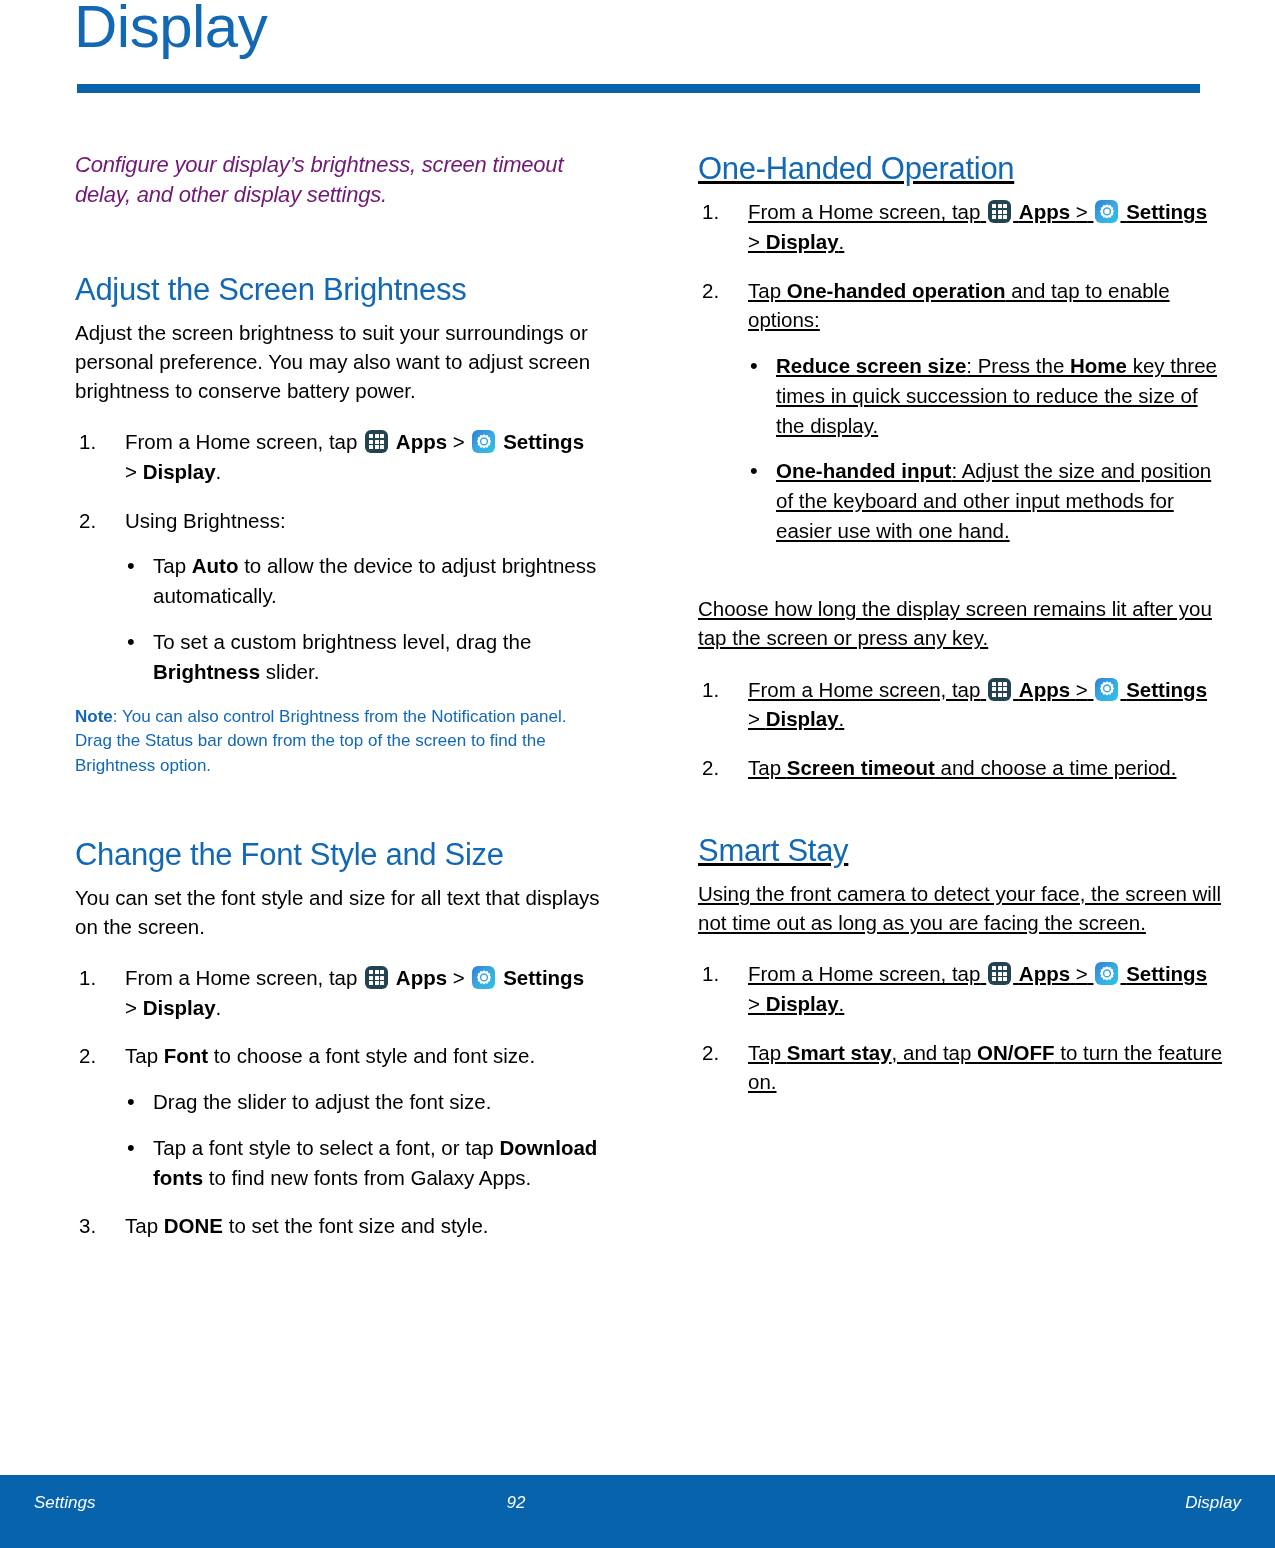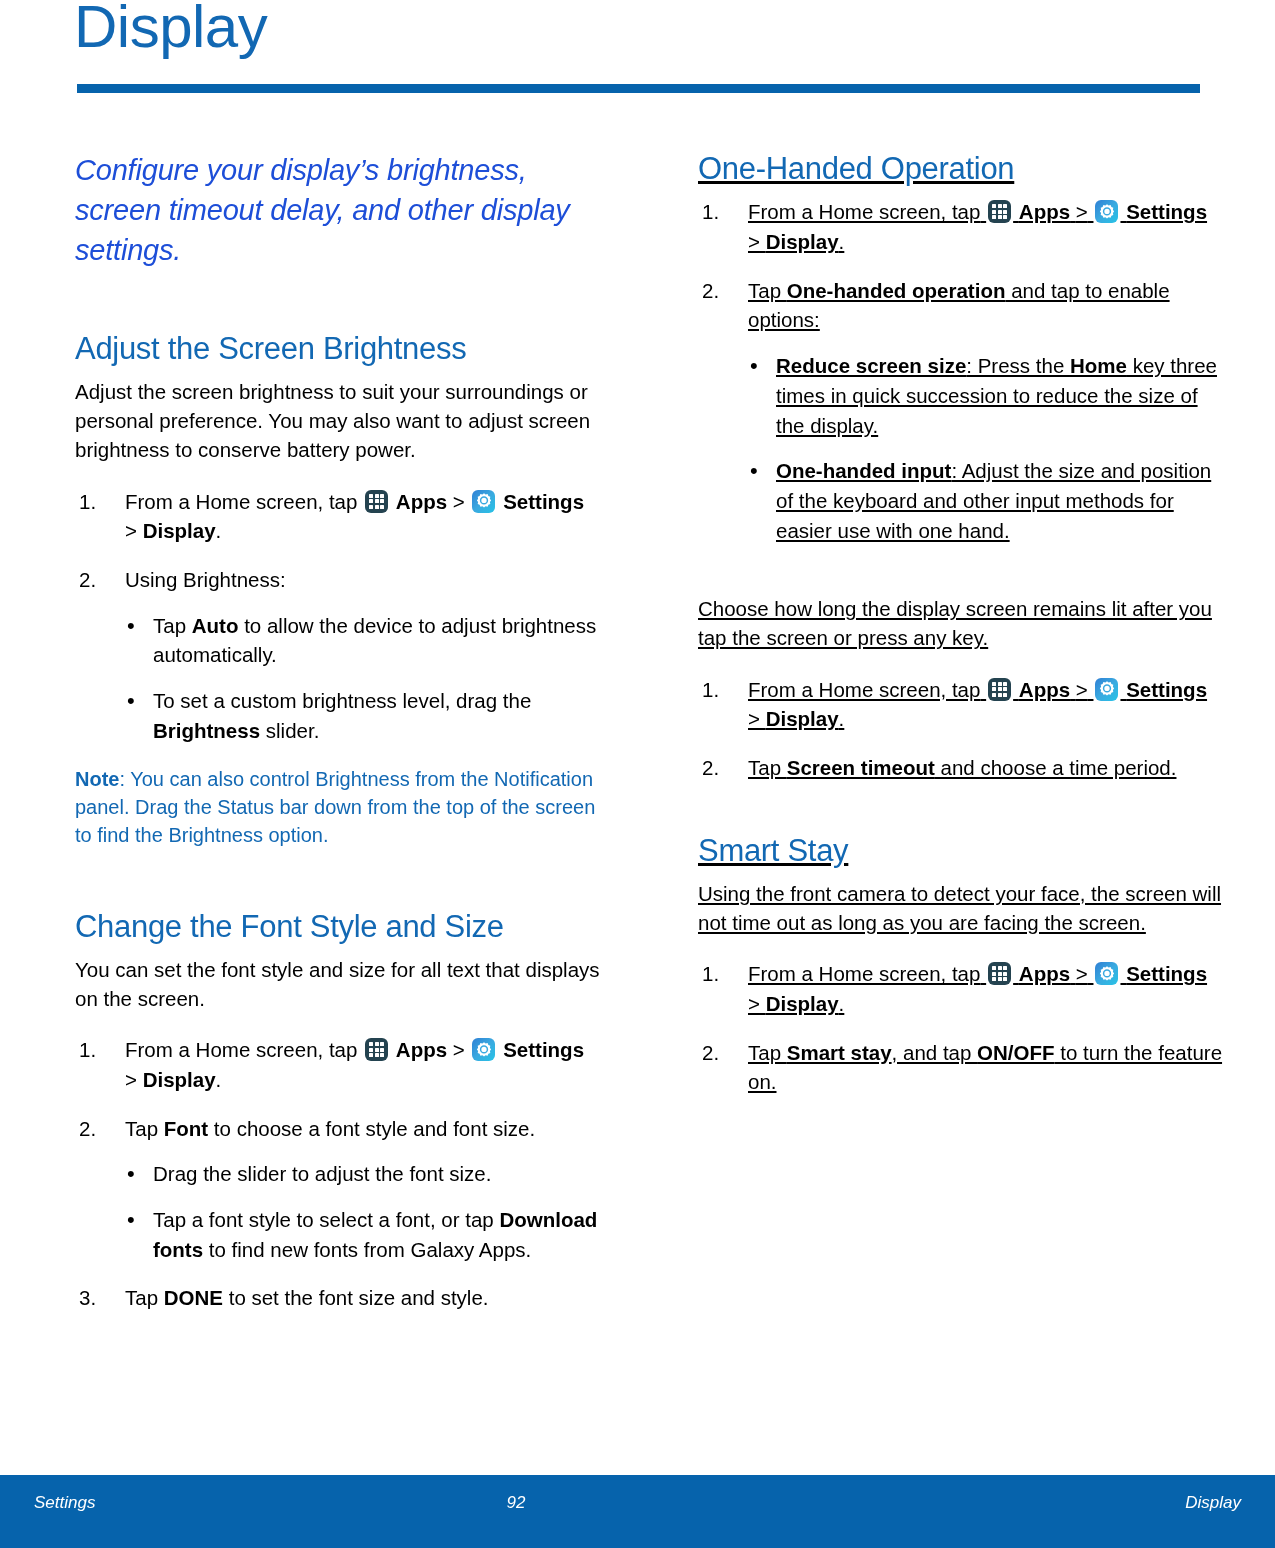--- a/index.html
+++ b/index.html
@@ -45,45 +45,45 @@
     gap: 0px;
   }
   .col {
     width: 530px;
   }
   .col-left { margin-left: 75px; }
   .col-right { margin-left: 93px; text-decoration: underline; }
 
   
   .lede {
-    font-size: 29px;
+    font-size: 22px;
     line-height: 1.38;
     font-style: italic;
-    color: #1d4ed8;
+    color: #701a75;
     font-weight: 400;
     margin: 0 0 60px 0;
     letter-spacing: -0.2px;
   }
   h2.section-head {
     font-size: 31px;
     font-weight: 400;
     color: #1268b3;
     margin: 0 0 10px 0;
     letter-spacing: -0.3px;
     line-height: 1.2;
   }
   .col-left h2.section-head { margin-top: 8px; }
   .body-text {
     font-size: 20.5px;
     line-height: 1.42;
     color: #000000;
     margin: 0 0 22px 0;
   }
   .note-text {
-    font-size: 20px;
+    font-size: 17px;
     line-height: 1.42;
     color: #1268b3;
     margin: 16px 0 22px 0;
   }
   .note-text b { font-weight: bold; }
 
   
   ol.steps {
     list-style: none;
     margin: 0;

